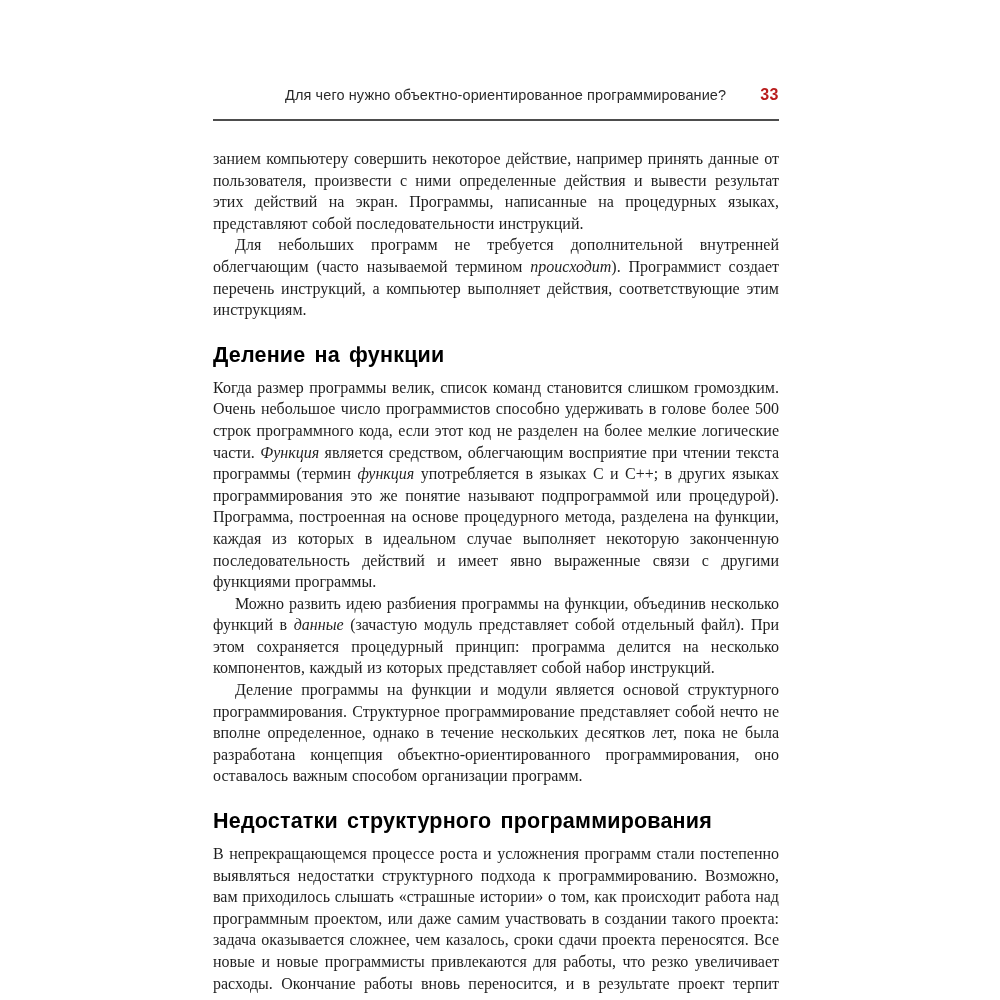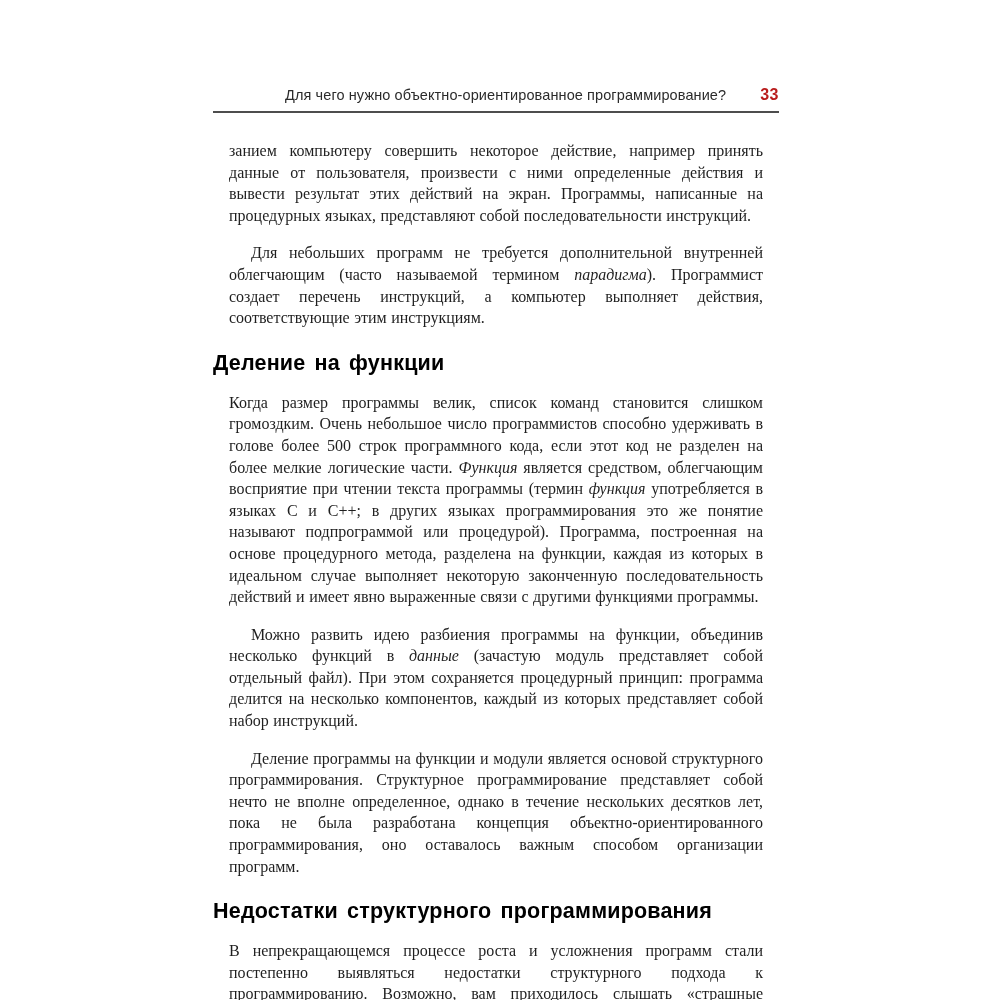--- a/index.html
+++ b/index.html
@@ -21,21 +21,21 @@
     width: 566px;
   }
   .running-header {
     display: flex;
     justify-content: flex-end;
     align-items: baseline;
     gap: 34px;
     font-family: "Liberation Sans", sans-serif;
     font-size: 14.5px;
     color: #2b2b2b;
-    padding-bottom: 7px;
+    padding-bottom: 15px;
     border-bottom: 2px solid #4d4d4d;
   }
   .running-header .head-title {
     letter-spacing: 0.1px;
   }
   .running-header .page-number {
     font-weight: bold;
     font-size: 16px;
     color: #b91c1c;
     letter-spacing: 0.5px;
@@ -54,21 +54,21 @@
     line-height: 26px;
   }
   section.book-section:first-child {
     margin-top: 0;
   }
   section.book-section p {
     font-family: "Liberation Serif", "DejaVu Serif", serif;
     font-size: 16px;
     line-height: 21.6px;
     text-align: justify;
-    margin: 16px;
+    margin: 0;
     color: #1f1f1f;
     word-spacing: 0.5px;
   }
   section.book-section p.indent {
     text-indent: 22px;
   }
   section.book-section p .it {
     font-style: italic;
   }
 </style>
@@ -79,21 +79,21 @@
   <div class="content">
 
     <header class="running-header">
       <span class="head-title">Для чего нужно объектно-ориентированное программирование?</span>
       <span class="page-number">33</span>
     </header>
 
     <main class="body-text" id="sections">
         <section class="book-section">
           <p><span>занием компьютеру совершить некоторое действие, например принять данные от пользователя, произвести с ними определенные действия и вывести результат этих действий на экран. Программы, написанные на процедурных языках, представляют собой последовательности инструкций.</span></p>
-          <p class="indent"><span>Для небольших программ не требуется дополнительной внутренней облегчающим (часто называемой термином </span><span class="it">парадигма</span><span>). Программист создает перечень инструкций, а компьютер выполняет действия, соответствующие этим инструкциям.</span></p>
+          <p class="indent"><span>Для небольших программ не требуется дополнительной внутренней облегчающим (часто называемой термином </span><span class="it">происходит</span><span>). Программист создает перечень инструкций, а компьютер выполняет действия, соответствующие этим инструкциям.</span></p>
         </section>
         <section class="book-section">
           <h2>Деление на функции</h2>
           <p><span>Когда размер программы велик, список команд становится слишком громоздким. Очень небольшое число программистов способно удерживать в голове более 500 строк программного кода, если этот код не разделен на более мелкие логические части. </span><span class="it">Функция</span><span> является средством, облегчающим восприятие при чтении текста программы (термин </span><span class="it">функция</span><span> употребляется в языках C и C++; в других языках программирования это же понятие называют подпрограммой или процедурой). Программа, построенная на основе процедурного метода, разделена на функции, каждая из которых в идеальном случае выполняет некоторую законченную последовательность действий и имеет явно выраженные связи с другими функциями программы.</span></p>
           <p class="indent"><span>Можно развить идею разбиения программы на функции, объединив несколько функций в </span><span class="it">данные</span><span> (зачастую модуль представляет собой отдельный файл). При этом сохраняется процедурный принцип: программа делится на несколько компонентов, каждый из которых представляет собой набор инструкций.</span></p>
           <p class="indent"><span>Деление программы на функции и модули является основой структурного программирования. Структурное программирование представляет собой нечто не вполне определенное, однако в течение нескольких десятков лет, пока не была разработана концепция объектно-ориентированного программирования, оно оставалось важным способом организации программ.</span></p>
         </section>
         <section class="book-section">
           <h2>Недостатки структурного программирования</h2>
           <p><span>В непрекращающемся процессе роста и усложнения программ стали постепенно выявляться недостатки структурного подхода к программированию. Возможно, вам приходилось слышать «страшные истории» о том, как происходит работа над программным проектом, или даже самим участвовать в создании такого проекта: задача оказывается сложнее, чем казалось, сроки сдачи проекта переносятся. Все новые и новые программисты привлекаются для работы, что резко увеличивает расходы. Окончание работы вновь переносится, и в результате проект терпит крах.</span></p>

